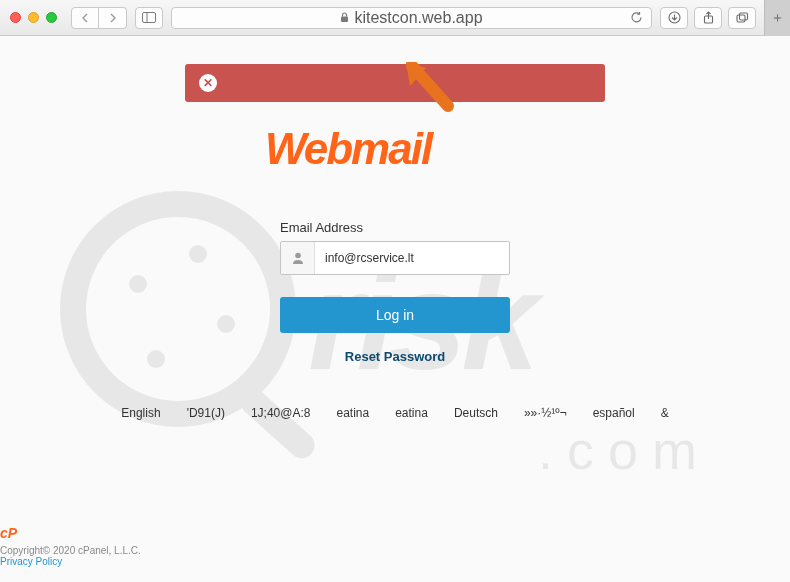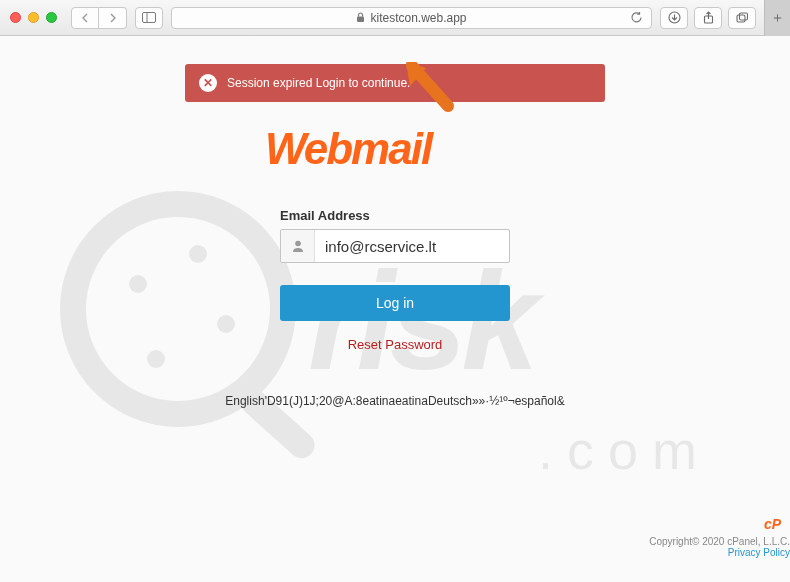--- a/index.html
+++ b/index.html
@@ -34,21 +34,21 @@
   .nav-btn:first-child { border-radius: 4px 0 0 4px; }
   .nav-btn:last-child { border-left: none; border-radius: 0 4px 4px 0; }
   .sidebar-btn {
     width: 28px; height: 22px; background: #fdfdfd; border: 1px solid #c9c9c9;
     border-radius: 4px; display: flex; align-items: center; justify-content: center;
     color: #6a6a6a; font-size: 13px;
   }
   .url-bar {
     flex: 1; height: 22px; background: #fdfdfd; border: 1px solid #c9c9c9;
     border-radius: 4px; display: flex; align-items: center; justify-content: center;
-    font-size: 12px; color: #5a5a5a; position: relative; gap: 5px;
+    font-size: 16px; color: #5a5a5a; position: relative; gap: 5px;
   }
   .reload-btn {
     width: 26px; height: 20px; display: flex; align-items: center; justify-content: center;
     color: #6a6a6a; font-size: 13px; position: absolute; right: 2px;
   }
   .right-btns { display: flex; gap: 6px; }
   .right-btn {
     width: 28px; height: 22px; background: #fdfdfd; border: 1px solid #c9c9c9;
     border-radius: 4px; display: flex; align-items: center; justify-content: center;
     color: #6a6a6a; font-size: 12px;
@@ -79,48 +79,48 @@
     padding: 10px 14px; font-size: 12px; display: flex; align-items: center; gap: 10px;
     margin-bottom: 14px;
   }
   .alert-icon {
     width: 18px; height: 18px; border-radius: 50%; background: #fff; color: #c9534f;
     display: flex; align-items: center; justify-content: center; font-weight: bold; font-size: 12px;
     flex-shrink: 0;
   }
   .logo { margin: 6px 16px 18px; }
   .form { width: 230px; }
-  .label { font-size: 13px; font-weight: 700; color: #333; margin: 10px 0 6px; display: block; }
+  .label { font-size: 13px; font-weight: 400; color: #333; margin: 22px 0 6px; display: block; }
   .field {
     display: flex; align-items: center; border: 1px solid #c4c4c4; border-radius: 2px;
     background: #fff; height: 34px; overflow: hidden;
   }
   .field-icon {
     width: 34px; height: 100%; border-right: 1px solid #e1e1e1; background: #f6f6f6;
     display: flex; align-items: center; justify-content: center; color: #9a9a9a; flex-shrink: 0;
   }
   .field input {
-    flex: 1; border: none; outline: none; padding: 0 10px; font-size: 15px; height: 100%;
+    flex: 1; border: none; outline: none; padding: 0 10px; font-size: 12px; height: 100%;
     color: #333; background: transparent;
   }
   .field input::placeholder { color: #a7a7a7; }
   .login-btn {
     width: 100%; height: 36px; background: #2396cf; color: #fff; border: none;
     border-radius: 3px; font-size: 14px; margin-top: 22px; cursor: pointer;
   }
   .reset-link {
     display: block; text-align: center; margin-top: 16px; font-size: 13px;
-    color: #b91c1c; font-weight: 400; text-decoration: none;
+    color: #0c4a6e; font-weight: 700; text-decoration: none;
   }
   .langs {
-    margin-top: 42px; display: flex; justify-content: center;
+    margin-top: 42px; display: flex; gap: 26px; justify-content: center;
     font-size: 12px; color: #333; flex-wrap: wrap; width: 640px;
   }
   .footer {
-    position: absolute; bottom: 24px; left: 0; right: 0; text-align: right;
+    position: absolute; bottom: 15px; left: 0; right: 0; text-align: left;
     font-size: 10px; color: #888;
   }
   .footer-logo { margin-bottom: 2px; }
   .footer a { color: #2396cf; text-decoration: none; }
   .arrow-overlay {
     position: absolute; top: 26px; left: 400px; z-index: 50; pointer-events: none;
   }
 </style>
 </head>
 <body>
@@ -205,21 +205,20 @@
   <div class="arrow-overlay">
     <svg width="60" height="60" viewBox="0 0 60 60">
       <path d="M12 4 L48 44" stroke="#e8731e" stroke-width="12" stroke-linecap="round"></path>
       <path d="M6 0 L26 6 L10 24 Z" fill="#e8731e"></path>
     </svg>
   </div>
 
   <div class="login-wrap">
     <div class="alert">
       <span class="alert-icon">✕</span>
-      <span>Session expired Login to continue.</span>
     </div>
 
     <div class="logo">
       <svg width="260" height="54" viewBox="0 0 260 54">
         <text x="0" y="42" font-family="Arial Black, Arial" font-size="44" font-weight="900" font-style="italic" fill="#ff6418" letter-spacing="-2">Webmail</text>
       </svg>
     </div>
 
     <div class="form">
       <span class="label">Email Address</span>
@@ -234,21 +233,21 @@
       </div>
 
 
       <button class="login-btn">Log in</button>
       <a href="#" class="reset-link">Reset Password</a>
     </div>
 
     <div class="langs">
       <span>English</span>
       <span>'D91(J)</span>
-      <span>1J;20@A:8</span>
+      <span>1J;40@A:8</span>
       <span>eatina</span>
       <span>eatina</span>
       <span>Deutsch</span>
       <span>»»·½¹º¬</span>
       <span>español</span>
       <span>&amp;</span>
     </div>
   </div>
 
   <div class="footer">

